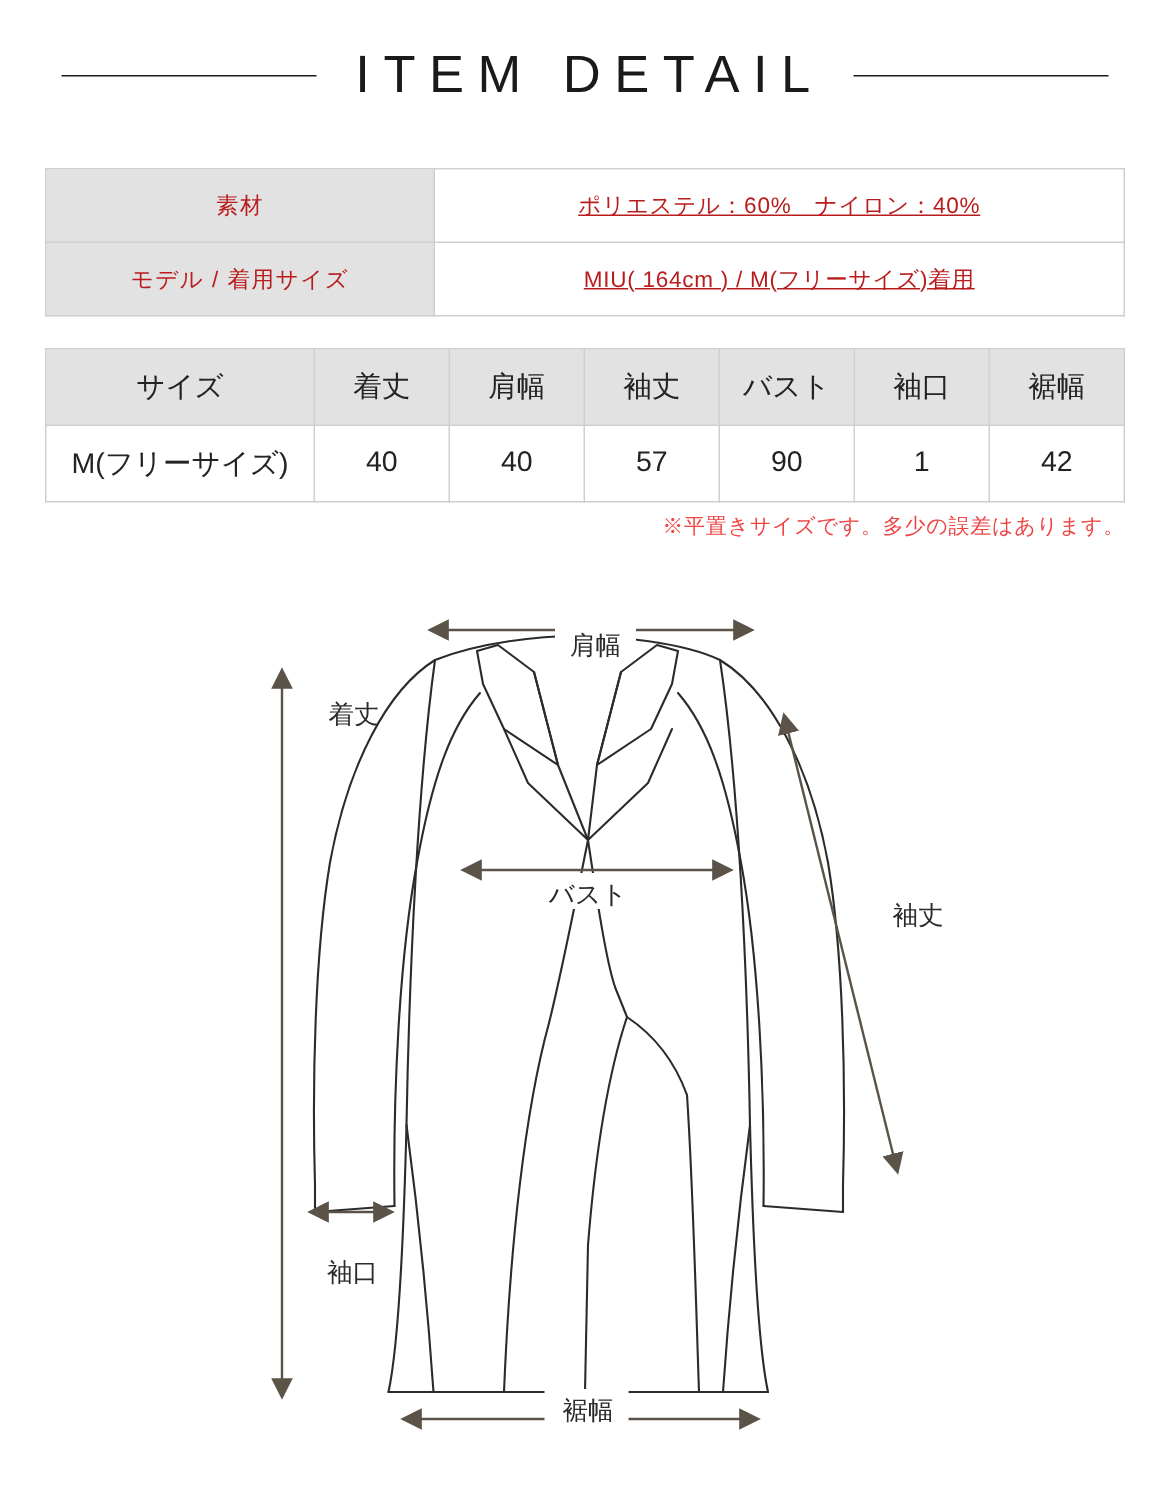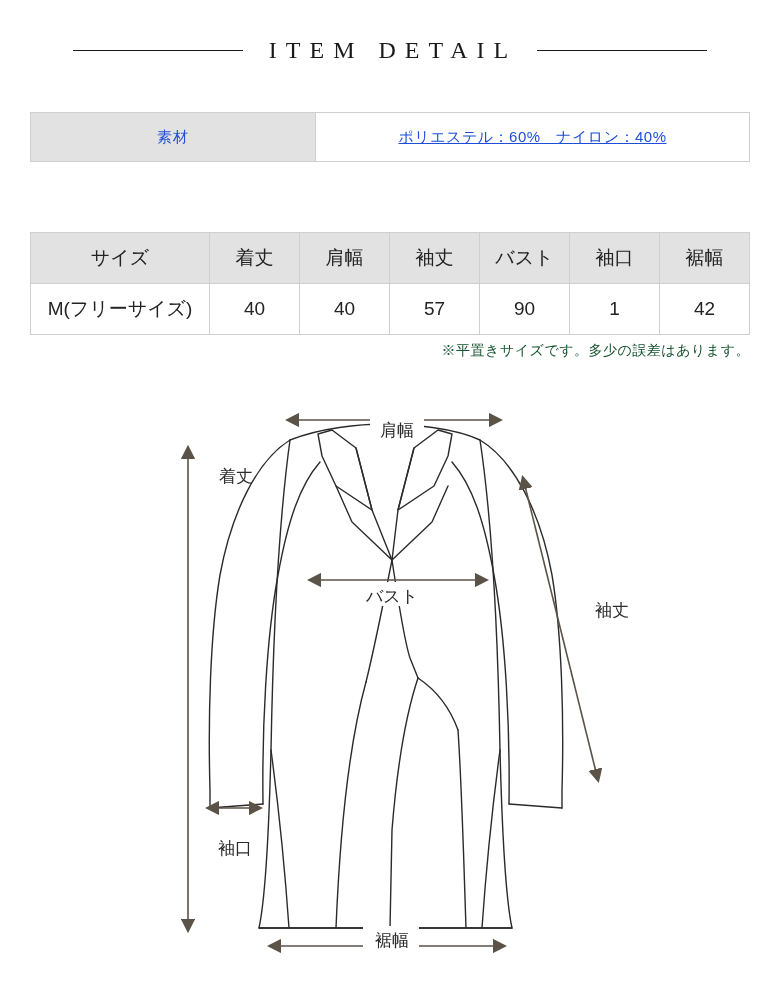--- a/index.html
+++ b/index.html
@@ -28,22 +28,22 @@
     justify-content: center;
   }
   .header .rule {
     height: 1px;
     background: #1a1a1a;
     flex: 0 0 auto;
   }
   .header .rule.left { width: 170px; margin-right: 20px; }
   .header .rule.right { width: 170px; margin-left: 20px; }
   .header .title {
-    font-family: Liberation Serif, serif;
-    font-size: 24px;
+    font-family: Liberation Sans, sans-serif;
+    font-size: 35px;
     letter-spacing: 9px;
     color: #1a1a1a;
     white-space: nowrap;
     font-weight: 400;
     padding-left: 6px;
   }
 
   
   .spec-table {
     position: absolute;
@@ -52,22 +52,22 @@
     width: 720px;
     border-collapse: collapse;
     table-layout: fixed;
   }
   .spec-table td {
     border: 1px solid #cfcfcf;
     height: 48px;
     font-size: 15px;
     text-align: center;
     vertical-align: middle;
-    color: #1d4ed8;
-    padding: 0 16px;
+    color: #b91c1c;
+    padding: 0 3px;
   }
   .spec-table td.label {
     background: #e2e2e2;
     width: 252px;
     letter-spacing: 1px;
   }
   .spec-table td.value {
     background: #ffffff;
     letter-spacing: 0.5px;
     text-decoration: underline;
@@ -98,21 +98,21 @@
   }
   .size-table .col-first { width: 176px; }
 
   .note {
     position: absolute;
     top: 342px;
     left: 0;
     width: 750px;
     text-align: right;
     font-size: 14px;
-    color: #14532d;
+    color: #ef4444;
     letter-spacing: 0.5px;
   }
 
   
   .diagram {
     position: absolute;
     top: 390px;
     left: 0;
     width: 780px;
     height: 600px;
@@ -126,20 +126,24 @@
   <div class="rule left"></div>
   <div class="title">ITEM DETAIL</div>
   <div class="rule right"></div>
 </div>
 
 <table class="spec-table">
   <tbody>
     <tr>
       <td class="label">素材</td>
       <td class="value">ポリエステル：60%　ナイロン：40%</td>
+    </tr>
+    <tr>
+      <td class="label">モデル / 着用サイズ</td>
+      <td class="value">MIU( 164cm ) / M(フリーサイズ)着用</td>
     </tr>
   </tbody>
 </table>
 
 <table class="size-table">
   <thead>
     <tr>
       <th class="col-first">サイズ</th>
       <th>着丈</th>
       <th>肩幅</th>

